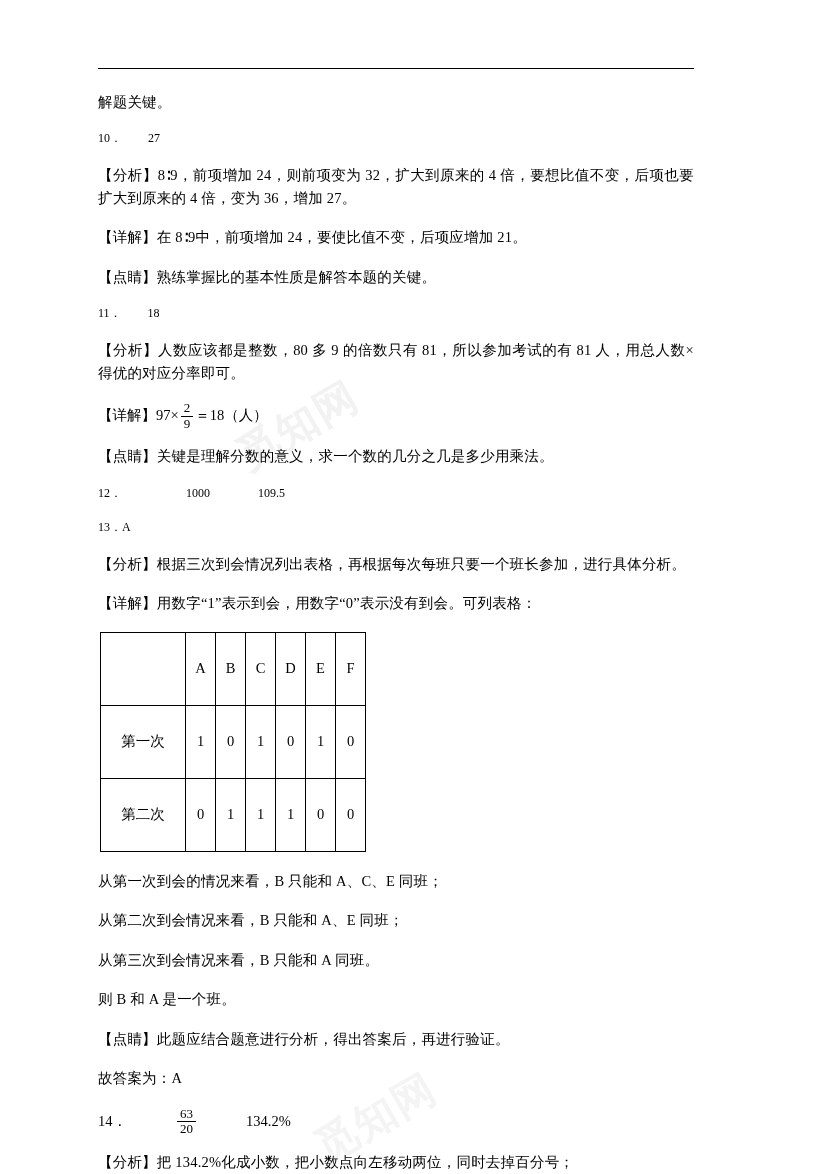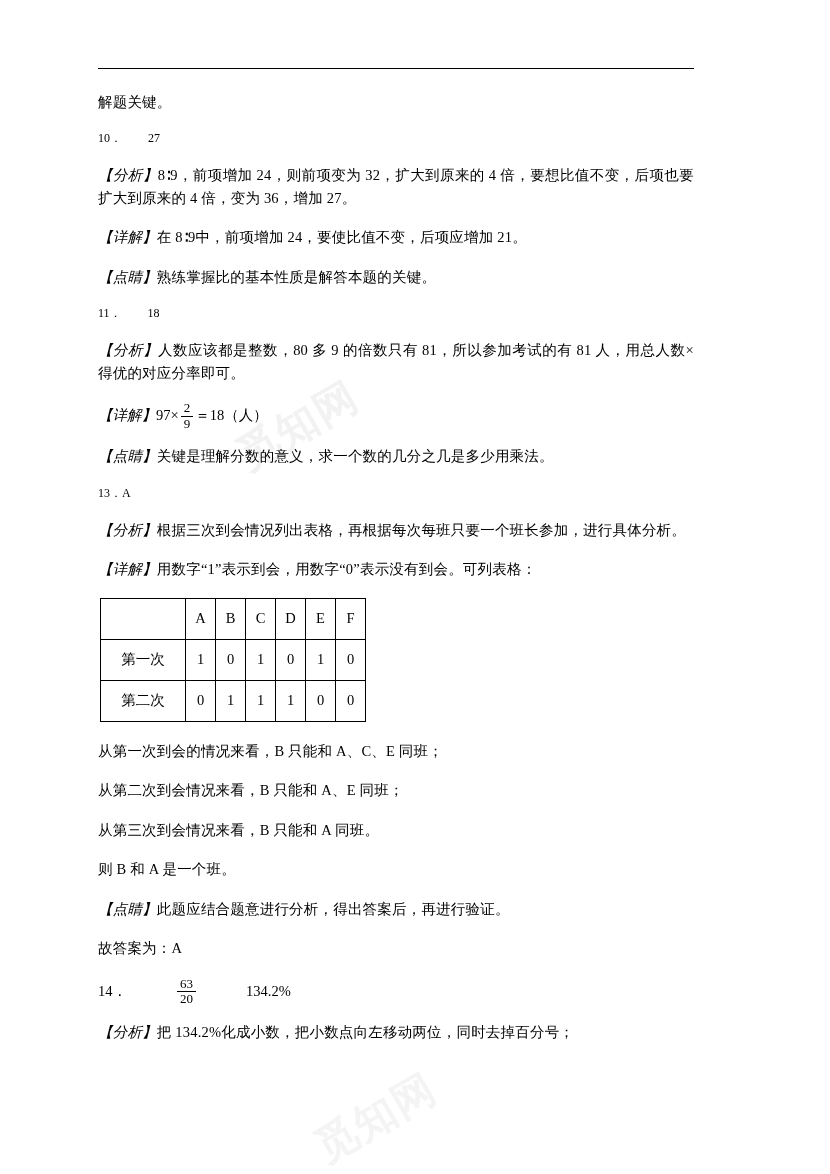--- a/index.html
+++ b/index.html
@@ -51,21 +51,20 @@
   .gap-md {
     display: inline-block;
     width: 48px;
   }
   .gap-sm {
     display: inline-block;
     width: 26px;
   }
   .tag {
     white-space: nowrap;
-    font-style: italic;
   }
   
   .frac {
     display: inline-block;
     vertical-align: -0.55em;
     text-align: center;
     font-size: 13px;
     line-height: 1.12;
     margin: 0 2px;
   }
@@ -92,21 +91,21 @@
   table.answer-table td {
     border: 1px solid #000000;
     height: 40px;
     text-align: center;
     vertical-align: middle;
     font-size: 14.5px;
     padding: 0;
   }
   table.answer-table td.rowhead {
     width: 72px;
-    padding: 0 6px;
+    padding: 16px 6px;
     white-space: nowrap;
   }
   table.answer-table td.cell {
     width: 29px;
   }
   
   .wm {
     position: absolute;
     font-family: "Liberation Sans", sans-serif;
     color: #f0f0f0;
@@ -170,20 +169,23 @@
     </p>
 
     <p class="mathline">
       <span class="tag">【详解】</span><span>97×</span><span class="frac"><span class="numer">2</span><span class="denom">9</span></span><span>＝18（人）</span>
     </p>
 
     <p class="para">
       <span class="tag">【点睛】</span><span>关键是理解分数的意义，求一个数的几分之几是多少用乘法。</span>
     </p>
 
+    <p class="numline">
+      <span class="num">12．</span><span class="gap-lg"></span><span>1000</span><span class="gap-md"></span><span>109.5</span>
+    </p>
 
     <p class="numline">
       <span class="num">13．</span><span>A</span>
     </p>
 
     <p class="para">
       <span class="tag">【分析】</span><span>根据三次到会情况列出表格，再根据每次每班只要一个班长参加，进行具体分析。</span>
     </p>
 
     <p class="para">

